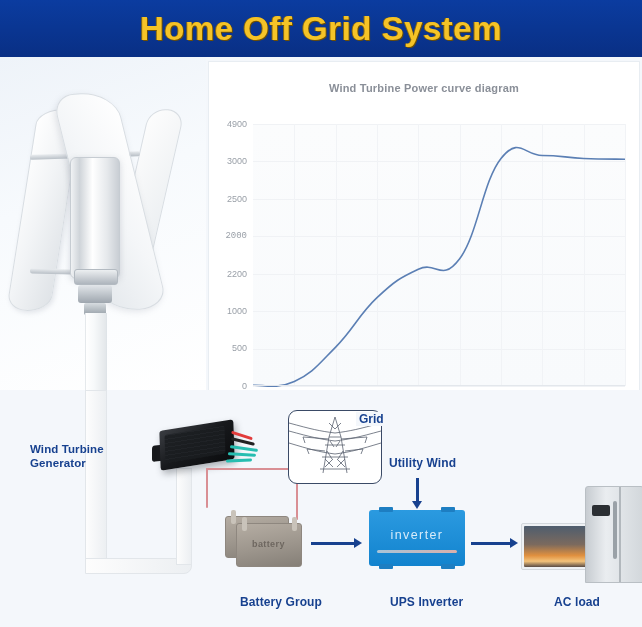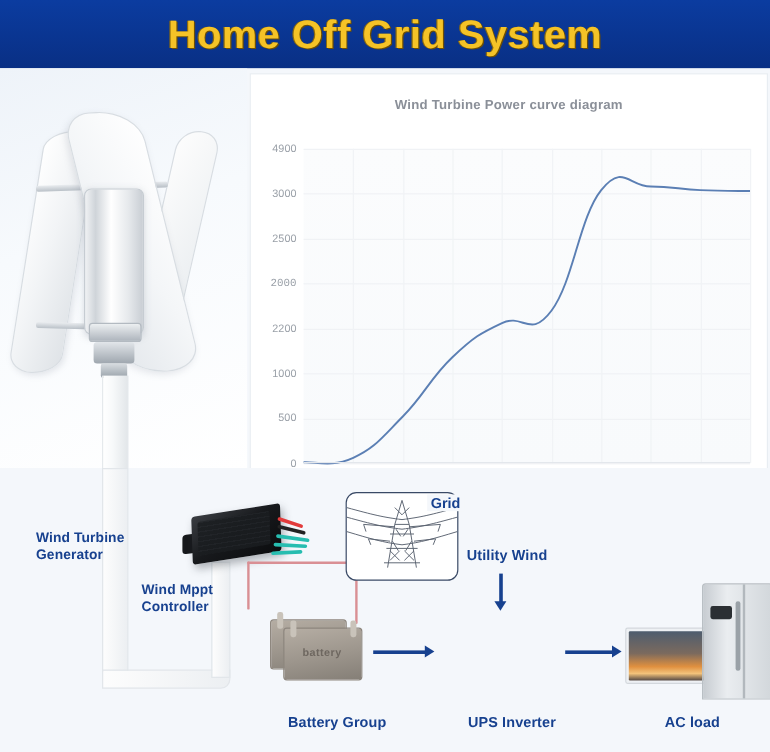--- a/index.html
+++ b/index.html
@@ -330,24 +330,20 @@
   <div class="wire" style="left:226px;top:69px;width:26px;height:2.5px;background:#27bdb0;transform:rotate(-3deg);"></div>
 
   <div class="wire" style="left:206px;top:78px;width:1.8px;height:40px;background:#d98f94;"></div>
   <div class="wire" style="left:206px;top:78px;width:92px;height:1.8px;background:#d98f94;"></div>
   <div class="wire" style="left:296px;top:78px;width:1.8px;height:52px;background:#d98f94;"></div>
 
   <div class="lbl" style="left:8px;top:52px;margin-left:22px;">
     <span>Wind Turbine</span><br>
     <span>Generator</span>
   </div>
-  <div class="lbl" style="left:118px;top:95px;">
-    <span>Wind Mppt</span><br>
-    <span>Controller</span>
-  </div>
 
   <div class="grid-box">
     <svg width="92" height="72" viewBox="0 0 92 72">
       <g stroke="#5a6270" stroke-width="0.8" fill="none">
         <path d="M46 6 L40 26 L34 62 M46 6 L52 26 L58 62"></path>
         <path d="M36 34 L56 34 M33 46 L59 46 M31 58 L61 58"></path>
         <path d="M40 26 L52 26"></path>
         <path d="M14 26 L40 28 M52 28 L78 26"></path>
         <path d="M18 38 L36 40 M56 40 L74 38"></path>
         <path d="M14 26 L16 32 M78 26 L76 32 M18 38 L20 43 M74 38 L72 43"></path>
@@ -369,20 +365,28 @@
   <div class="batt" style="left:225px;top:126px;width:62px;height:40px;"></div>
   <div class="batt-term" style="left:231px;top:120px;"></div>
   <div class="batt" style="left:236px;top:133px;width:64px;height:42px;"></div>
   <div class="batt-term" style="left:242px;top:127px;"></div>
   <div class="batt-term" style="left:292px;top:127px;"></div>
   <div class="batt-text" style="left:252px;top:149px;font-weight:bold;">battery</div>
 
   <div class="arrow" style="left:311px;top:152px;width:44px;height:2.5px;"></div>
   <div class="arrow-head ah-right" style="left:354px;top:148px;"></div>
 
+  <div class="inverter">
+    <div class="inv-clip" style="left:10px;top:-3px;"></div>
+    <div class="inv-clip" style="left:72px;top:-3px;"></div>
+    <div class="inv-clip" style="left:10px;bottom:-3px;"></div>
+    <div class="inv-clip" style="left:72px;bottom:-3px;"></div>
+    <div class="inverter-text">inverter</div>
+    <div class="inv-stripe"></div>
+  </div>
 
   <div class="arrow" style="left:471px;top:152px;width:40px;height:2.5px;"></div>
   <div class="arrow-head ah-right" style="left:510px;top:148px;"></div>
 
   <div class="tv">
     <div class="tv-screen"></div>
   </div>
   <div class="fridge" style="left:585px;top:96px;height:95px;">
     <div class="fridge-split"></div>
     <div class="fridge-handle"></div>

